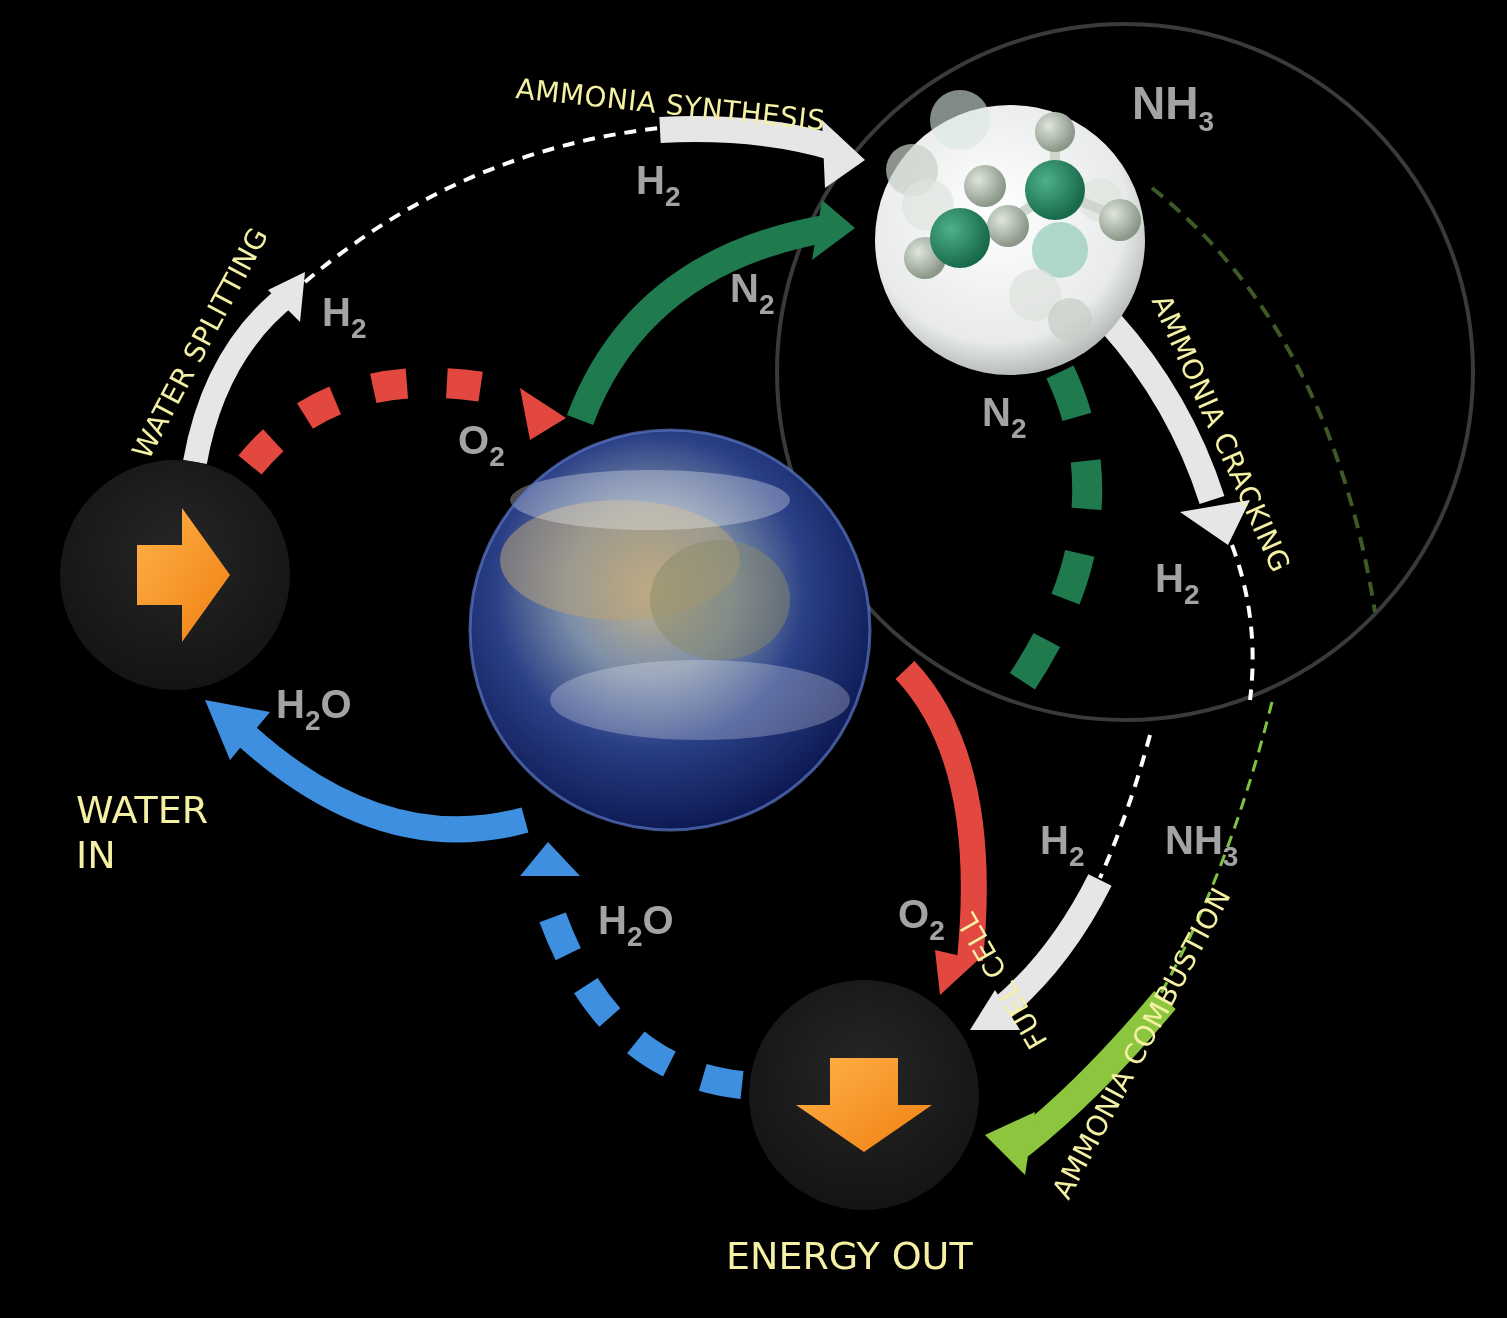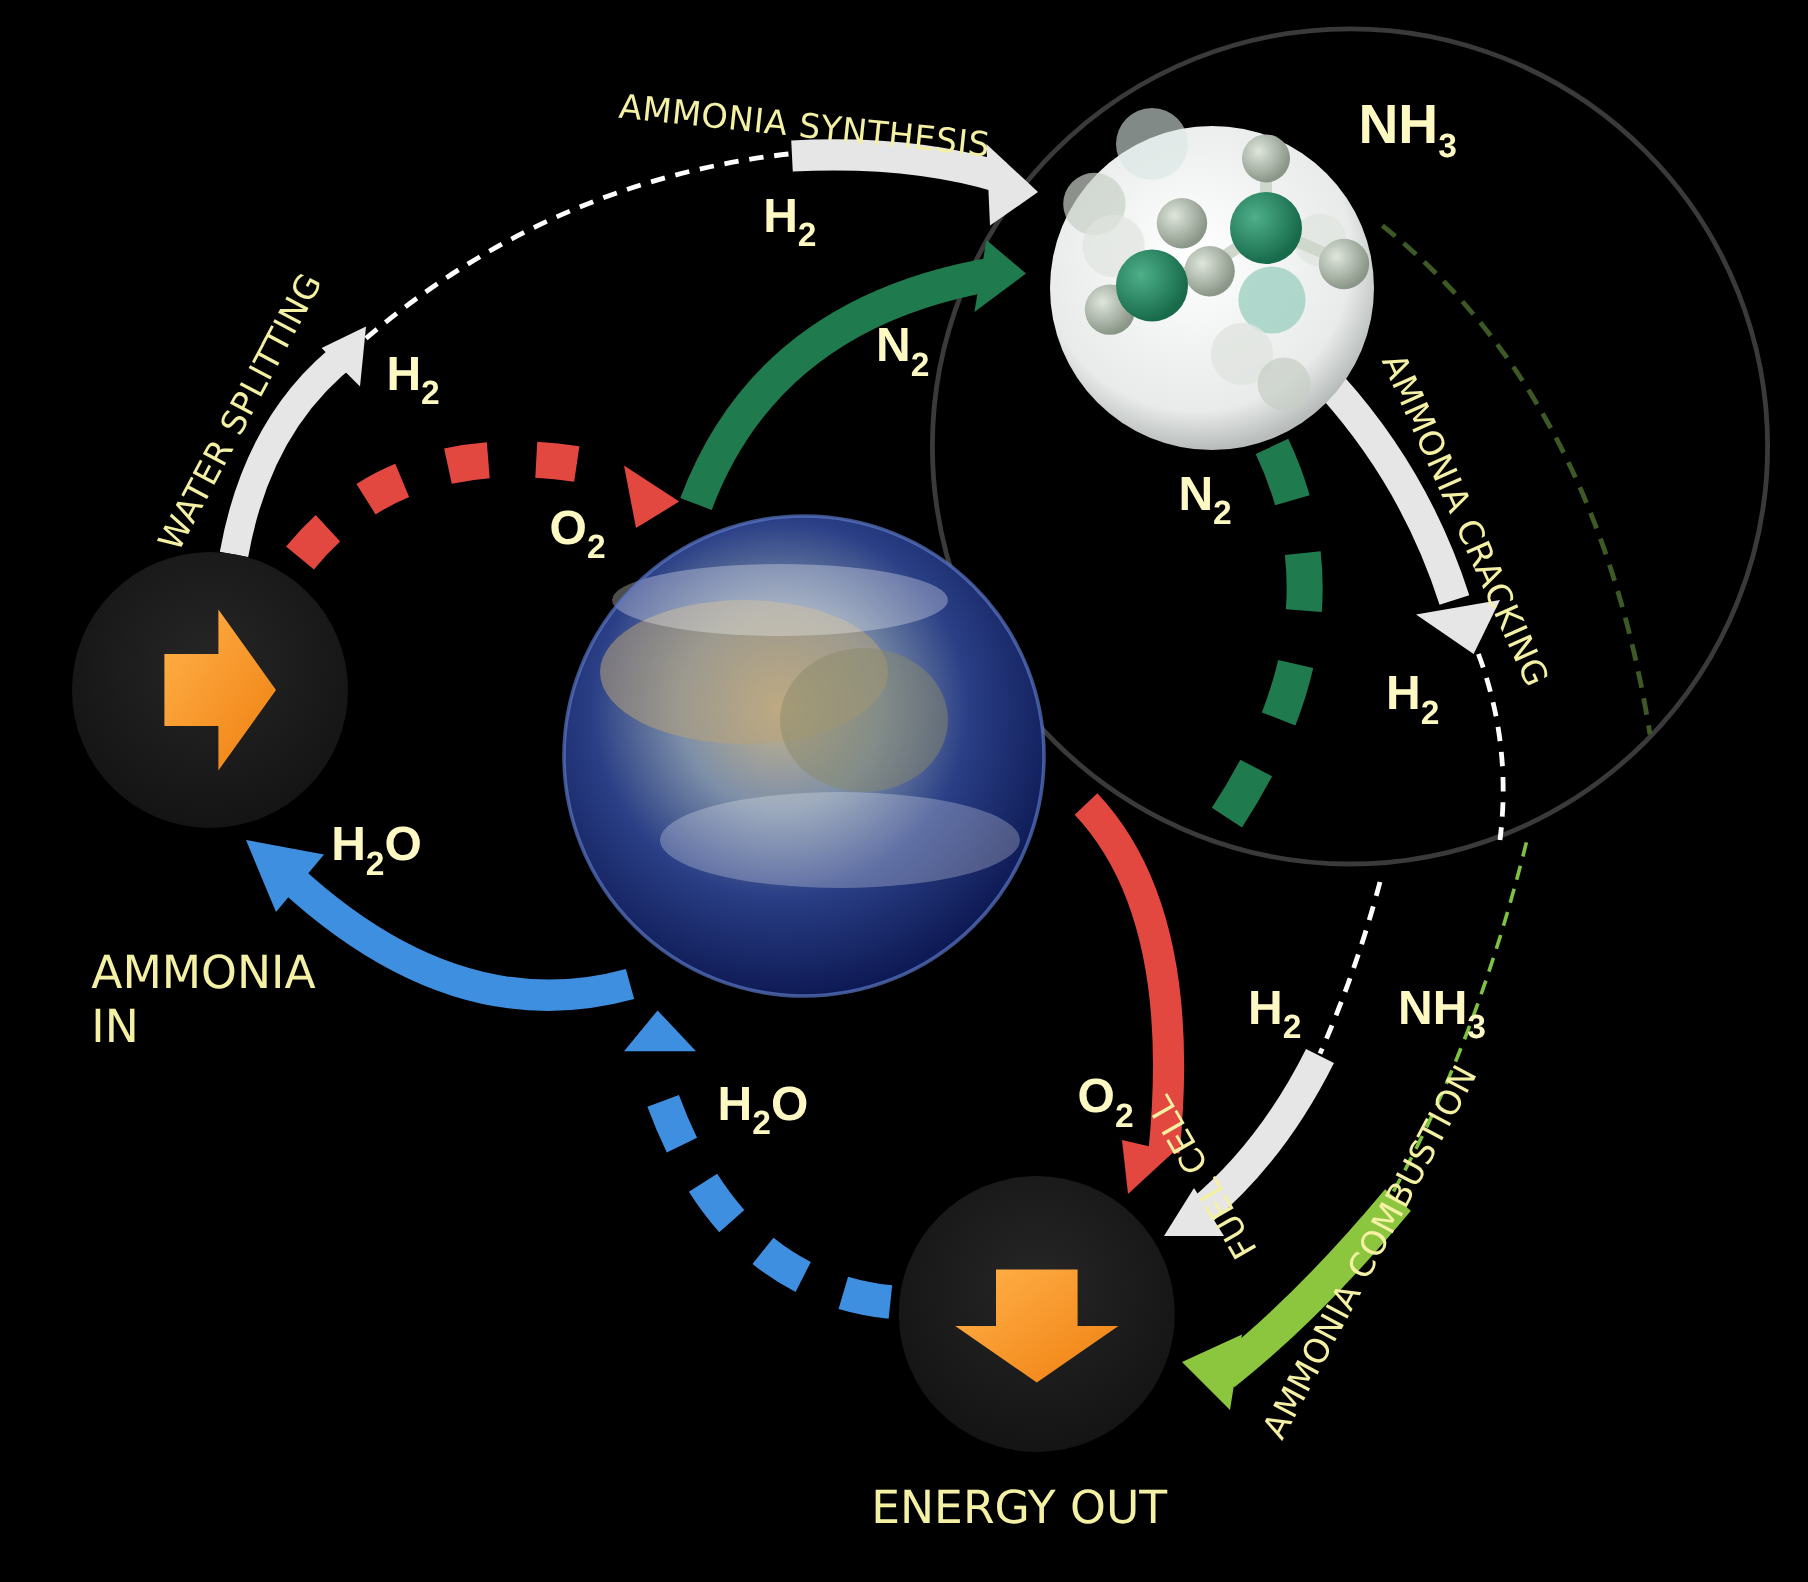--- a/index.html
+++ b/index.html
@@ -1,18 +1,18 @@
 <!DOCTYPE html>
 <html><head>
 <meta charset="utf-8">
 <style>
   html,body{margin:0;padding:0;background:#000;}
   body{width:1507px;height:1318px;position:relative;overflow:hidden;font-family:"DejaVu Sans",sans-serif;}
   #stage{position:absolute;left:0;top:0;width:1507px;height:1318px;}
-  .lbl{position:absolute;color:#fef9c3;font-family:"Liberation Sans",sans-serif;font-weight:bold;font-size:40px;line-height:1;white-space:nowrap;}
+  .lbl{position:absolute;color:#a3a3a3;font-family:"Liberation Sans",sans-serif;font-weight:bold;font-size:40px;line-height:1;white-space:nowrap;}
   .lbl sub{font-size:28px;vertical-align:-12px;}
   .cap{position:absolute;color:#f4f0a4;font-family:"DejaVu Sans",sans-serif;font-size:38px;line-height:1.18;white-space:nowrap;}
   .proc{position:absolute;color:#f4f0a4;font-family:"DejaVu Sans",sans-serif;font-size:28px;white-space:nowrap;transform-origin:left center;letter-spacing:0.5px;}
 </style>
 </head>
 <body>
 
 <svg id="stage" width="1507" height="1318" viewBox="0 0 1507 1318">
   <defs>
     <radialGradient id="gNode" cx="50%" cy="40%" r="60%">
@@ -163,16 +163,16 @@
 <div class="lbl" style="left:1165px;top:820px;"><span>NH</span><sub>3</sub></div>
 <div class="lbl" style="left:1132px;top:80px;font-size:46px;"><span>NH</span><sub>3</sub></div>
 
 <div class="proc" style="left:140px;top:440px;transform:rotate(-62deg);">WATER SPLITTING</div>
 <div class="proc" style="left:516px;top:72px;transform:rotate(6deg);">AMMONIA SYNTHESIS</div>
 <div class="proc" style="left:1160px;top:280px;transform:rotate(66deg);">AMMONIA CRACKING</div>
 <div class="proc" style="left:1040px;top:1030px;transform:rotate(-120deg);transform-origin:left center;">FUEL CELL</div>
 <div class="proc" style="left:1060px;top:1180px;transform:rotate(-62deg);">AMMONIA COMBUSTION</div>
 
 <div class="cap" style="left:76px;top:788px;">
-    <div>AMMONIA</div>
+    <div>WATER</div>
     <div>IN</div>
   </div>
 <div class="cap" style="left:726px;top:1234px;text-align:center;">ENERGY OUT</div>
 
 </body></html>

